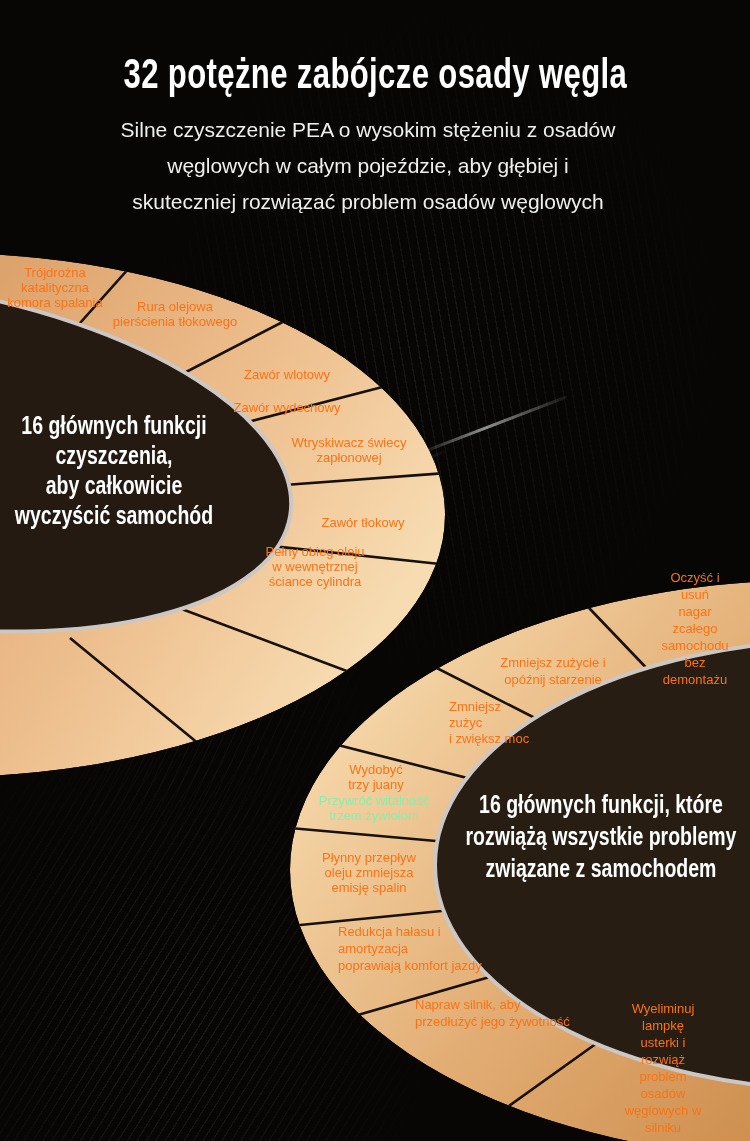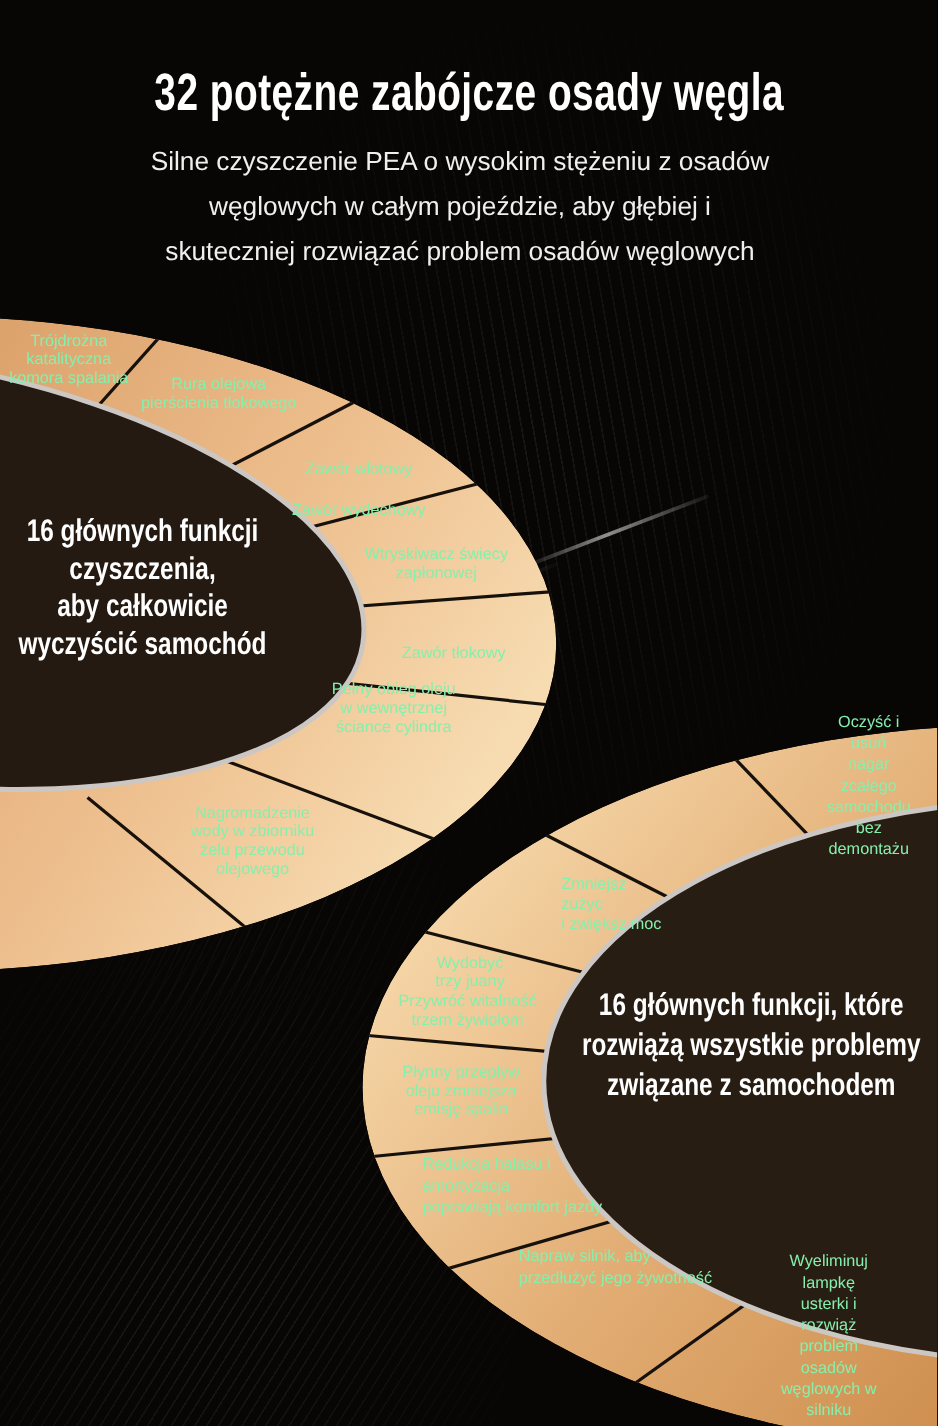--- a/index.html
+++ b/index.html
@@ -52,21 +52,21 @@
     transform:scaleX(0.78);transform-origin:50% 50%;
   }
   .ctitle-left{left:114px;top:470px;width:320px;}
   .ctitle-left > span{font-size:25px;line-height:30px;}
   .ctitle-right{left:601px;top:836px;width:430px;}
   .ctitle-right > span{font-size:25px;line-height:32px;}
 
   
   .rl{
     position:absolute;transform:translate(-50%,-50%);
-    font-size:13px;line-height:15px;color:#86efac;
+    font-size:13px;line-height:15px;color:#f97316;
     text-align:center;white-space:pre-line;
   }
   .rl.lh16{line-height:16px;margin-left:47px;}
   .rl.lh17{line-height:17px;}
   .rl.gap{line-height:33px;}
   .rl.la{transform:translate(0,-50%);text-align:left;}
   .rl.muted{color:#86efac;}
 </style>
 </head>
 <body>
@@ -153,29 +153,27 @@
   <div class="rl" style="left:175px;top:314px;">Rura olejowa
 pierścienia tłokowego</div>
   <div class="rl gap" style="left:287px;top:391px;">Zawór wlotowy
 Zawór wydechowy</div>
   <div class="rl" style="left:349px;top:450px;">Wtryskiwacz świecy
 zapłonowej</div>
   <div class="rl" style="left:363px;top:522px;">Zawór tłokowy</div>
   <div class="rl" style="left:315px;top:566px;">Pełny obieg oleju
 w wewnętrznej
 ściance cylindra</div>
-  <div class="rl" style="left:202px;top:672px;">Nagromadzenie
-wody w zbiorniku
-żelu przewodu
-olejowego</div>
 
   <div class="rl lh17" style="left:695px;top:628px;">Oczyść i usuń
 nagar zcałego
 samochodu
 bez demontażu</div>
+  <div class="rl lh17" style="left:553px;top:671px;">Zmniejsz zużycie i
+opóźnij starzenie</div>
   <div class="rl lh16 la" style="left:402px;top:723px;">Zmniejsz
 zużyc
 i zwiększ moc</div>
   <div class="rl" style="left:376px;top:777px;">Wydobyć
 trzy juany</div>
   <div class="rl muted" style="left:374px;top:808px;">Przywróć witalność
 trzem żywiołom</div>
   <div class="rl" style="left:369px;top:872px;">Płynny przepływ
 oleju zmniejsza
 emisję spalin</div>

